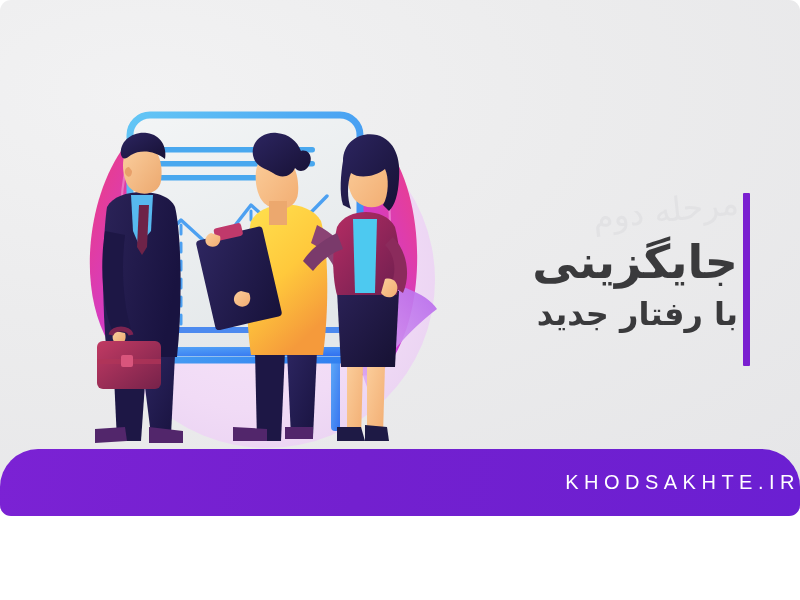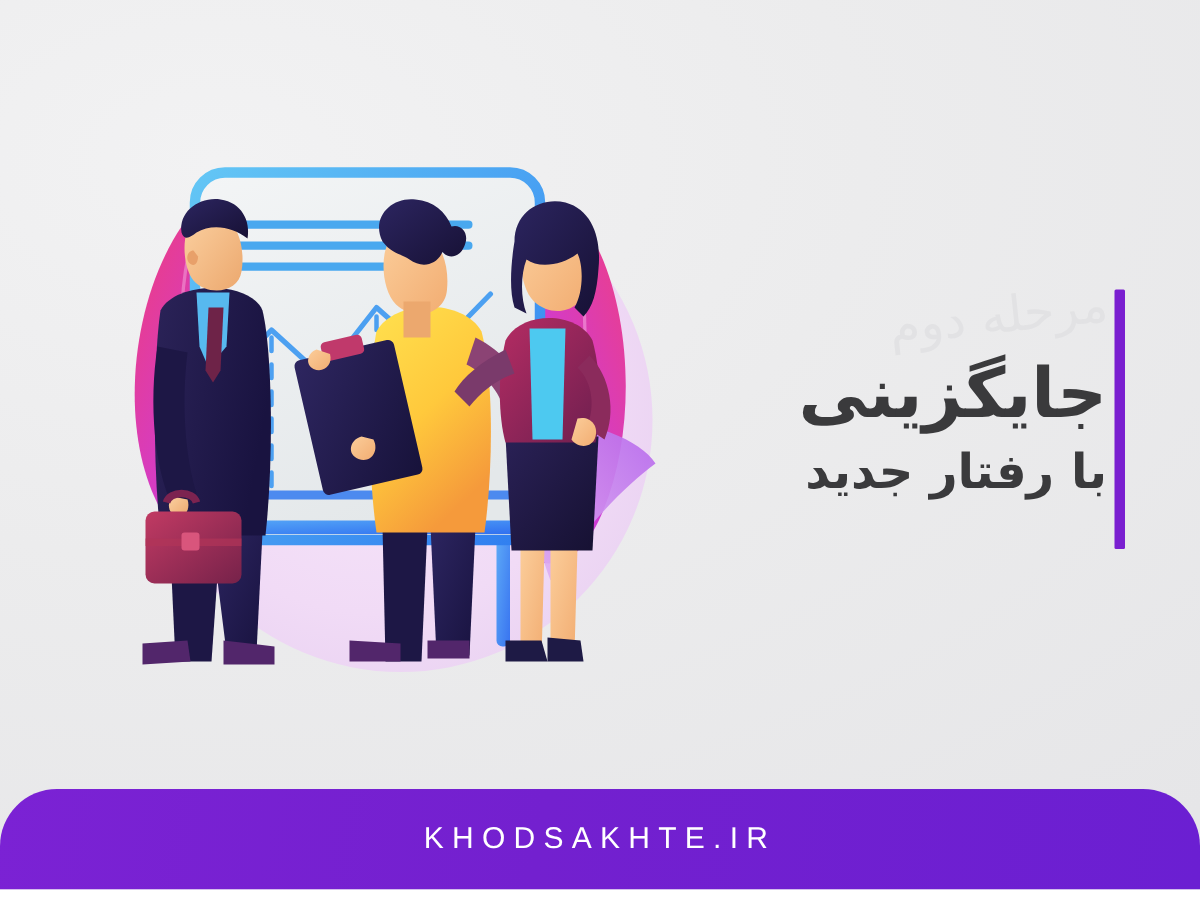--- a/index.html
+++ b/index.html
@@ -3,23 +3,24 @@
 <meta charset="utf-8">
 <title>khodsakhte banner</title>
 <style>
   html,body{margin:0;padding:0;}
   body{
     width:800px;height:600px;overflow:hidden;
     font-family:"DejaVu Sans","Liberation Sans",sans-serif;
     background:#ffffff;
   }
   .canvas{
-    position:relative;width:800px;height:593px;overflow:hidden;
+    position:relative;width:800px;height:516px;overflow:hidden;
     background:
       radial-gradient(120% 100% at 18% 18%, #f2f2f3 0%, #ececed 45%, #e6e6e8 100%);
+    border-radius: 11px;
   }
   .accent-bar{
     position:absolute;right:50px;top:193px;width:7px;height:173px;
     background:#7a1fd0;border-radius:1px;
   }
   .watermark{
     position:absolute;right:62px;top:186px;
     font-family:"DejaVu Sans","Liberation Sans",sans-serif;
     font-size:33px;color:#e2e2e4;direction:rtl;
     letter-spacing:1px;line-height:1;white-space:nowrap;
@@ -34,21 +35,21 @@
     letter-spacing:-0.5px;
   }
   .headline .line{display:block;white-space:nowrap;}
   .headline .line2{font-size:32px;}
 
   
   .banner{
     position:absolute;left:0;bottom:0;width:800px;height:67px;
     background:linear-gradient(100deg,#7b22d4 0%,#7320cf 45%,#6b1fd2 100%);
     border-top-left-radius:38px;border-top-right-radius:38px;
-    display:flex;align-items:center;justify-content:center;
+    display:flex;align-items:center;justify-content:flex-end;
   }
   .banner-text{
     color:#ffffff;font-size:20px;font-weight:400;
     letter-spacing:5.5px;
     font-family:"Liberation Sans",sans-serif;
   }
 
   
   .illo{position:absolute;left:55px;top:55px;width:410px;height:420px;}
   .illo svg{display:block;width:100%;height:100%;}

